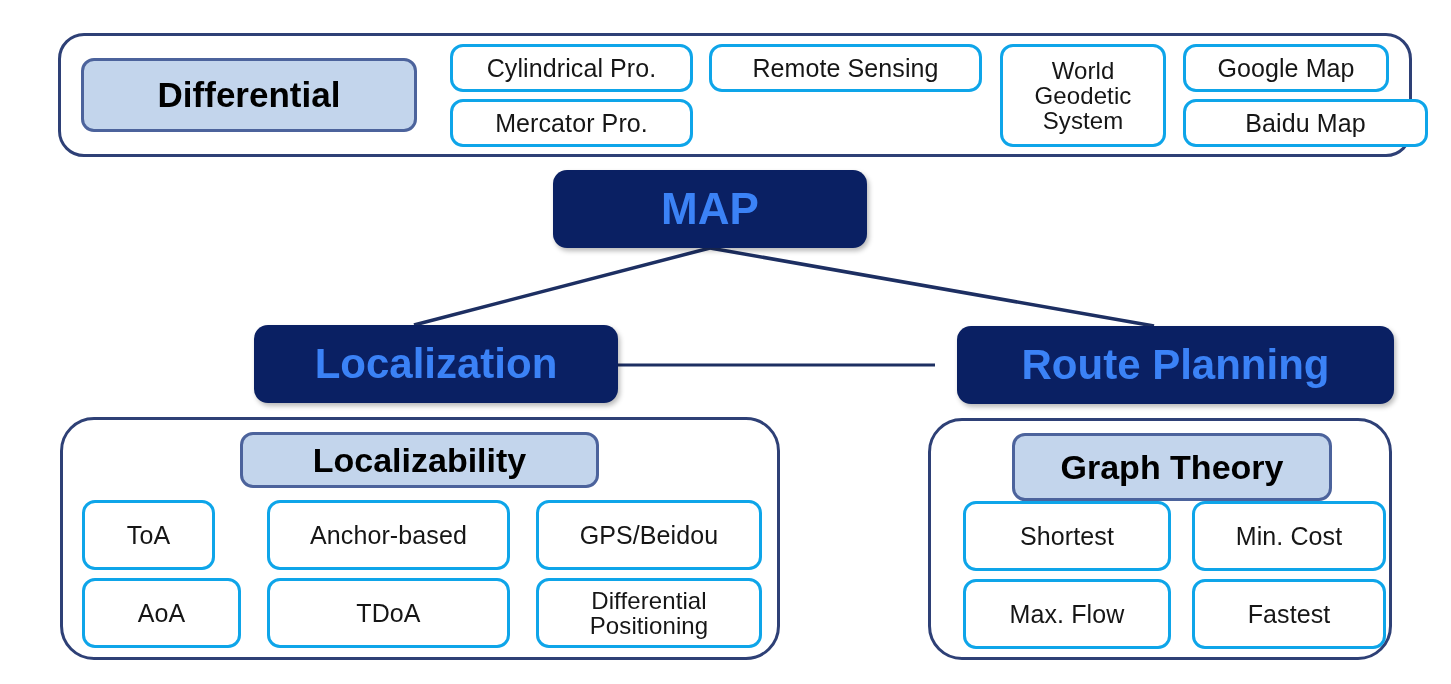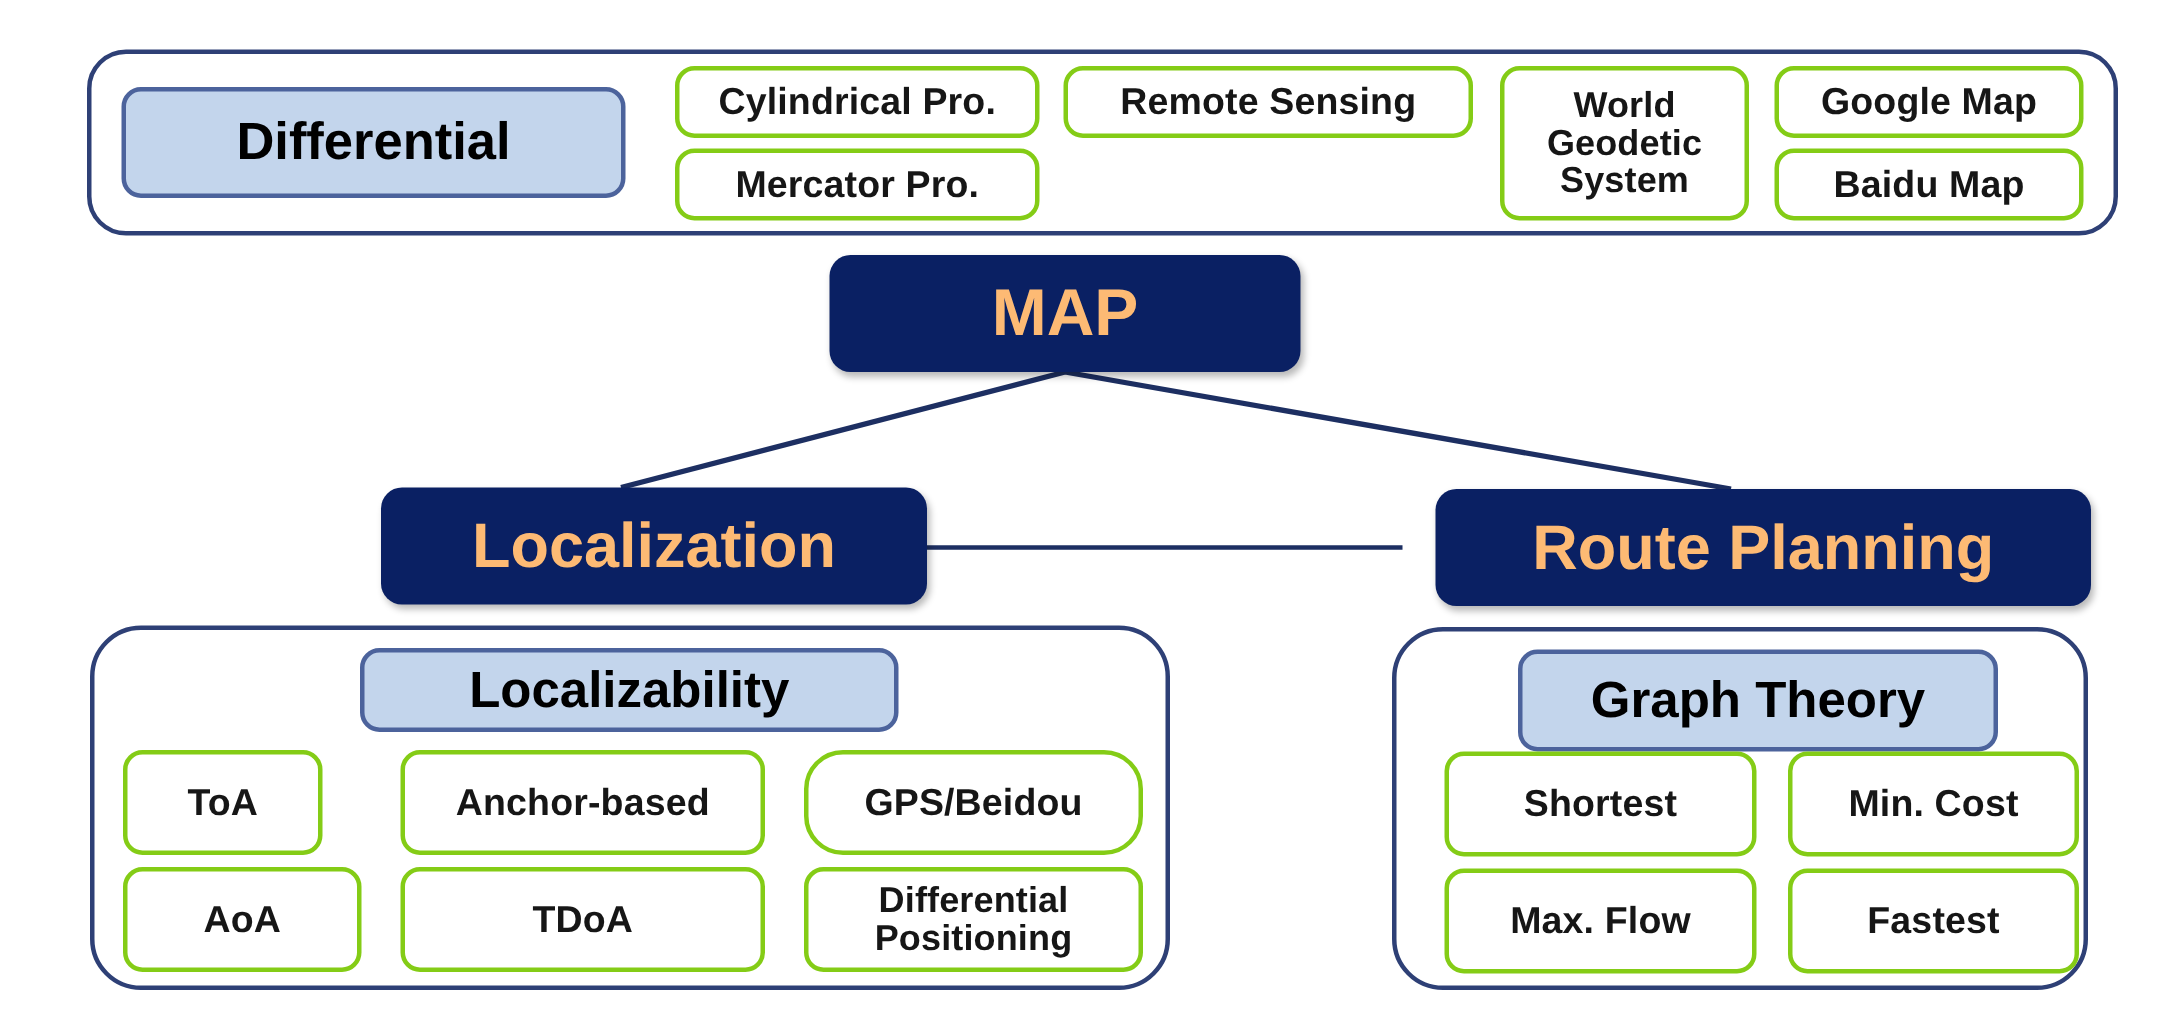--- a/index.html
+++ b/index.html
@@ -35,43 +35,43 @@
     border: 3px solid #2e4076;
     background: #ffffff;
     border-radius: 34px;
   }
   .group-box.top {
     border-radius: 26px;
   }
 
   
   .chip {
-    border: 3px solid #84cc16;
+    border: 3px solid #0ea5e9;
     background: #ffffff;
     border-radius: 13px;
     color: #161616;
     font-size: 25px;
-    font-weight: 700;
+    font-weight: 400;
     letter-spacing: .1px;
   }
 
   
   .chip-blue {
     border: 3px solid #4c639c;
     background: #c3d5ec;
     border-radius: 13px;
     color: #000000;
     font-weight: 700;
   }
 
   
   .node-navy {
     background: #0a2063;
     border-radius: 14px;
-    color: #fdba74;
+    color: #3b82f6;
     font-weight: 700;
     box-shadow: 2px 3px 5px rgba(0,0,0,0.28);
   }
 
   
   #connectors {
     position: absolute;
     left: 0;
     top: 0;
     width: 1451px;
@@ -100,35 +100,35 @@
   <div class="node chip-blue hdr-lg" style="left:81px; top:58px; width:336px; height:74px; font-size:35px;">Differential</div>
 
   <div class="node chip" style="left:450px; top:44px; width:243px; height:48px;">Cylindrical Pro.</div>
   <div class="node chip" style="left:450px; top:99px; width:243px; height:48px;">Mercator Pro.</div>
 
   <div class="node chip" style="left:709px; top:44px; width:273px; height:48px;">Remote Sensing</div>
 
   <div class="node chip two-line" style="left:1000px; top:44px; width:166px; height:103px; font-size:24px; padding:0 8px;">World Geodetic System</div>
 
   <div class="node chip" style="left:1183px; top:44px; width:206px; height:48px;">Google Map</div>
-  <div class="node chip" style="left:1183px; top:99px; width:206px; height:48px;">Baidu Map</div>
+  <div class="node chip" style="left:1183px; top:99px; width:245px; height:48px;">Baidu Map</div>
 
   <div class="node node-navy lvl1" style="left:553px; top:170px; width:314px; height:78px;">MAP</div>
 
   <div class="node node-navy lvl2" style="left:232px; top:325px; width:364px; height:78px;">Localization</div>
 
   <div class="node node-navy lvl2" style="left:935px; top:326px; width:437px; height:78px;">Route Planning</div>
 
   <div class="node group-box" style="left:60px; top:417px; width:720px; height:243px;"></div>
 
   <div class="node chip-blue hdr-lg" style="left:240px; top:432px; width:359px; height:56px;">Localizability</div>
 
   <div class="node chip" style="left:82px; top:500px; width:133px; height:70px;">ToA</div>
   <div class="node chip" style="left:267px; top:500px; width:243px; height:70px;">Anchor-based</div>
-  <div class="node chip" style="left:536px; top:500px; width:226px; height:70px;border-radius:26px;">GPS/Beidou</div>
+  <div class="node chip" style="left:536px; top:500px; width:226px; height:70px;">GPS/Beidou</div>
 
   <div class="node chip" style="left:82px; top:578px; width:159px; height:70px;">AoA</div>
   <div class="node chip" style="left:267px; top:578px; width:243px; height:70px;">TDoA</div>
   <div class="node chip two-line" style="left:536px; top:578px; width:226px; height:70px; font-size:24px; padding:0 6px;">Differential Positioning</div>
 
   <div class="node group-box" style="left:928px; top:418px; width:464px; height:242px;"></div>
 
   <div class="node chip-blue hdr-lg" style="left:1012px; top:433px; width:320px; height:68px;">Graph Theory</div>
 
   <div class="node chip" style="left:963px; top:501px; width:208px; height:70px;">Shortest</div>

